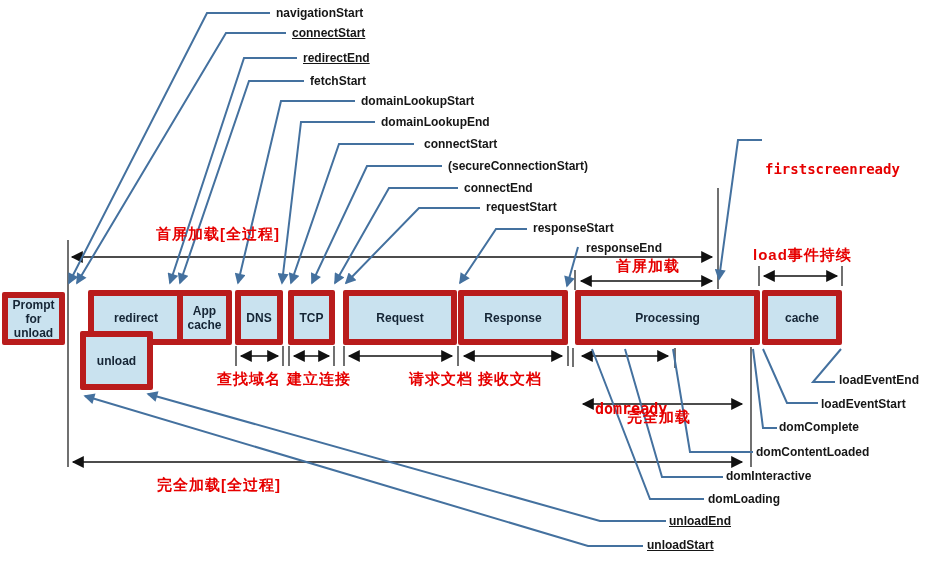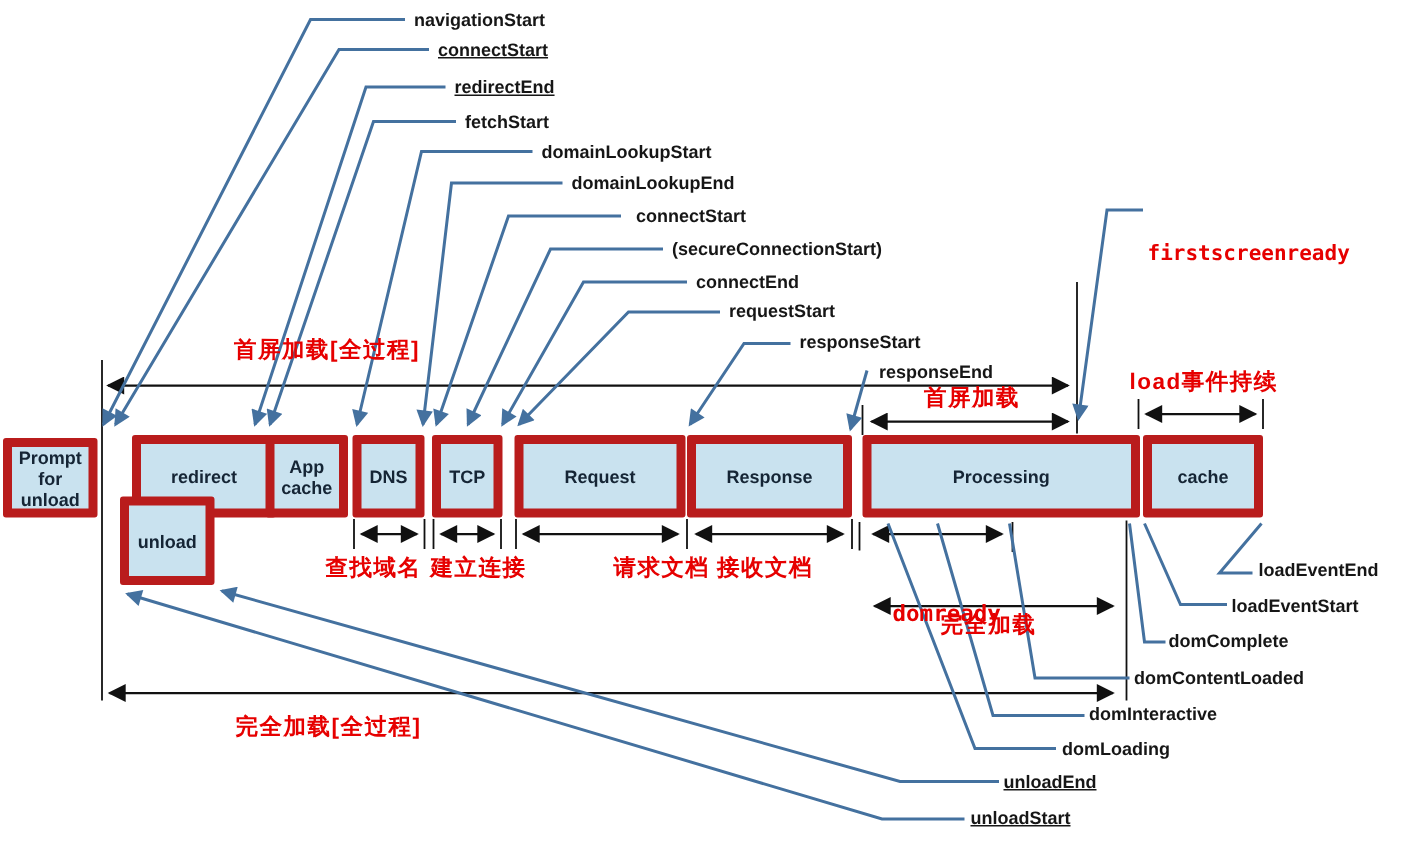--- a/index.html
+++ b/index.html
@@ -87,21 +87,21 @@
       <polyline points="753,452 690,452 673,349"></polyline>
       <polyline points="723,477 662,477 625,349"></polyline>
       <polyline points="704,499 650,499 592,349"></polyline>
       <polyline points="666,521 600,521 148,394" marker-end="url(#abl)"></polyline>
       <polyline points="643,546 588,546 85,396" marker-end="url(#abl)"></polyline>
     </g>
   </svg>
 
   <div class="box" style="left:2px;top:292px;width:63px;height:53px;">Prompt for unload</div>
   <div class="box" style="left:72px;top:290px;width:96px;height:55px;margin-left:16px;">redirect</div>
-  <div class="box" style="left:80px;top:331px;width:63px;height:59px;z-index:2;">unload</div>
+  <div class="box" style="left:80px;top:331px;width:73px;height:59px;z-index:2;">unload</div>
   <div class="box" style="left:235px;top:290px;width:48px;height:55px;">DNS</div>
   <div class="box" style="left:177px;top:290px;width:55px;height:55px;">App cache</div>
   <div class="box" style="left:288px;top:290px;width:47px;height:55px;">TCP</div>
   <div class="box" style="left:343px;top:290px;width:114px;height:55px;">Request</div>
   <div class="box" style="left:458px;top:290px;width:110px;height:55px;">Response</div>
   <div class="box" style="left:575px;top:290px;width:185px;height:55px;">Processing</div>
   <div class="box" style="left:762px;top:290px;width:80px;height:55px;">cache</div>
 
   <div class="lbl" style="left:276px;top:6px;">navigationStart</div>
   <div class="lbl u" style="left:292px;top:26px;">connectStart</div>

